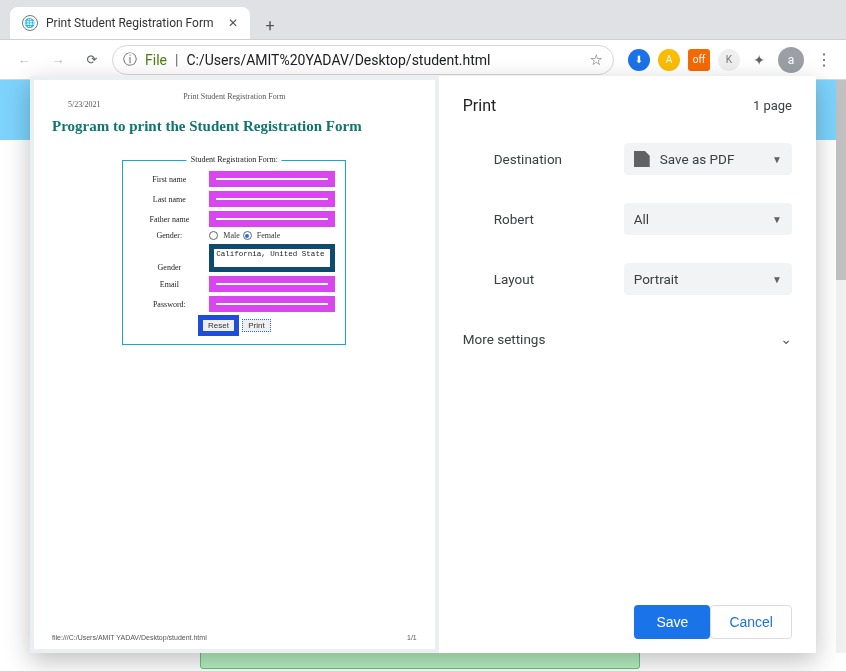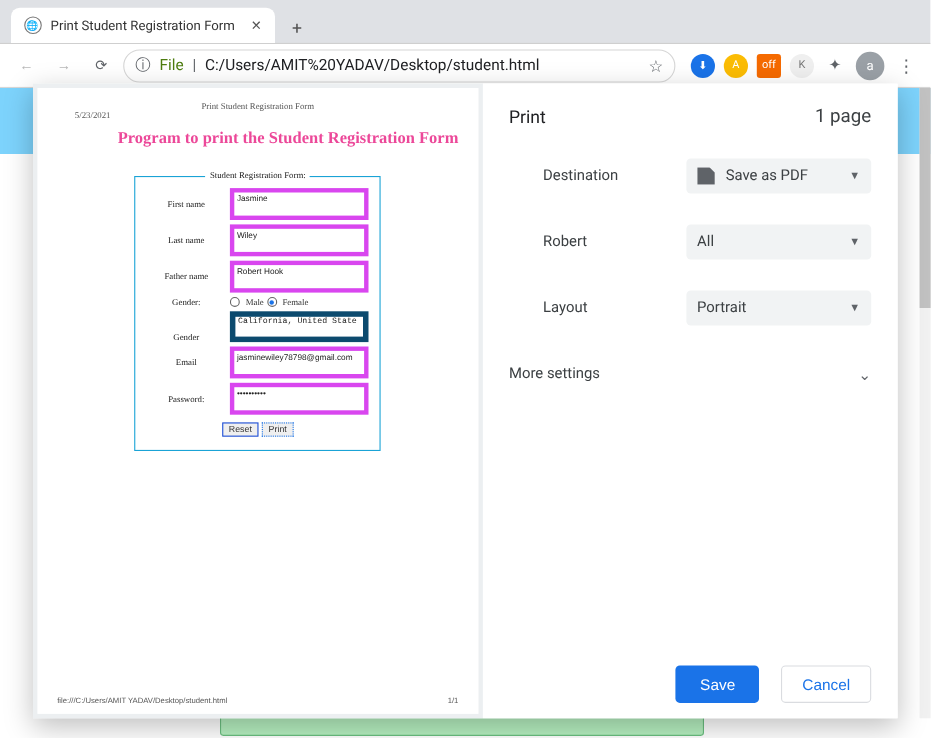--- a/index.html
+++ b/index.html
@@ -158,22 +158,22 @@
     background:#fff;
     position:relative;
     padding: 14px 18px 10px;
     font-family: "Times New Roman", serif;
     overflow:hidden;
   }
   .page .pg-date {position:absolute;top:20px;left:18px;font-size:8px;color:#555;margin-left:16px;}
   .page .pg-header {position:absolute;top:12px;left:0;right:0;text-align:center;font-size:8px;color:#555;}
   .page .pg-title {
     margin-top: 22px;
-    text-align:right;
-    color:#ec4899;
+    text-align:left;
+    color:#0f766e;
     font-size: 15px;
     font-weight:bold;
     line-height:1.35;
   }
   .form-box {
     margin: 24px auto 0;
     width: 224px;
     border: 1.5px solid #1aa3d6;
     padding: 10px 10px 12px;
     position:relative;
@@ -186,79 +186,79 @@
   .frow {
     display:flex;align-items:center;
     gap:4px;
     margin-bottom:4px;
   }
   .frow label {
     width:72px; text-align:center;
     font-size:8px; color:#222;
   }
   .finput {
-    flex:1; height:29px; border:4px solid #d946ef;
+    flex:1; height:16px; border:7px solid #d946ef;
     font-size:7.5px; padding:0 2px; font-family:Arial,sans-serif;
     line-height:12px; color:#222; background:#fff;
     overflow:hidden; white-space:nowrap;
   }
   .radio-row { font-size:8px;}
   .radio-circle{display:inline-block;width:9px;height:9px;border:1px solid #666;border-radius:50%;vertical-align:middle;margin-right:2px;position:relative;}
   .radio-circle.active::after{content:'';position:absolute;inset:1.5px;background:#1a73e8;border-radius:50%;}
   .ftextarea {
     flex:1;height:28px;border:5px solid #0c4a6e;font-family:"Courier New",monospace;
     font-size:7.5px;padding:1px 2px;color:#222;line-height:1.2;
   }
   .btnrow{ text-align:center;margin-top:4px;}
   .mini-btn {
-    border:1px solid #1d4ed8;background:#efefef;font-size:8px;padding:1px 5px;
+    border:5px solid #1d4ed8;background:#efefef;font-size:8px;padding:1px 5px;
     font-family:Arial,sans-serif;
   }
   .mini-btn.sel{border:1.5px dotted #1a73e8;}
   .page .pg-footer-left{position:absolute;bottom:8px;left:18px;font-family:Arial;font-size:7px;color:#555;}
   .page .pg-footer-right{position:absolute;bottom:8px;right:18px;font-family:Arial;font-size:7px;color:#555;}
 
   
   .settings {
     width: 48%;
     background:#fff;
     display:flex;flex-direction:column;
     padding: 20px 24px 14px;
     font-family: Roboto, "Segoe UI", Arial, sans-serif;
   }
   .settings .hdr{
     display:flex;justify-content:space-between;align-items:center;
     margin-bottom: 28px;
   }
   .settings .hdr .h-title{font-size:16px;color:#202124;}
-  .settings .hdr .pages-count{font-size:17px;color:#3c4043;}
+  .settings .hdr .pages-count{font-size:13px;color:#3c4043;}
   .setting-row{
     display:flex;align-items:center;
     margin-bottom: 28px;
     margin-left: 31px;
   }
   .setting-row .label{ width: 130px; font-size:13.5px; color:#3c4043;}
   .setting-row .select{
     flex:1; height:32px; background:#f1f3f4;border-radius:4px;
     display:flex;align-items:center;padding:0 10px;
     justify-content:space-between; color:#3c4043;
     font-size:13.5px;
   }
   .setting-row .select .sel-left{display:flex;align-items:center;gap:10px;}
   .pdf-icon{width:16px;height:16px;background:#5f6368;clip-path: polygon(0 0, 70% 0, 100% 30%, 100% 100%, 0 100%);} 
   .caret { color:#5f6368; font-size:10px;}
   .more-settings{
-    display:flex;justify-content:space-between;align-items:flex-start;
+    display:flex;justify-content:space-between;align-items:flex-end;
     font-size:13.5px;color:#3c4043;margin-top: 8px;
   }
   .more-settings .chev { font-size:14px;color:#5f6368;}
 
   .btn-bar {
     margin-top:auto;
-    display:flex;justify-content:flex-end;gap:20px;
+    display:flex;justify-content:flex-end;gap:0;
     padding-top: 16px;
   }
   .btn-save {
     background:#1a73e8;color:#fff;border:none;border-radius:4px;
     padding: 8px 22px; font-size:14px;font-weight:500;
   }
   .btn-cancel {
     background:#fff;color:#1a73e8;border:1px solid #dadce0;border-radius:4px;
     padding: 8px 18px; font-size:14px;
   }

